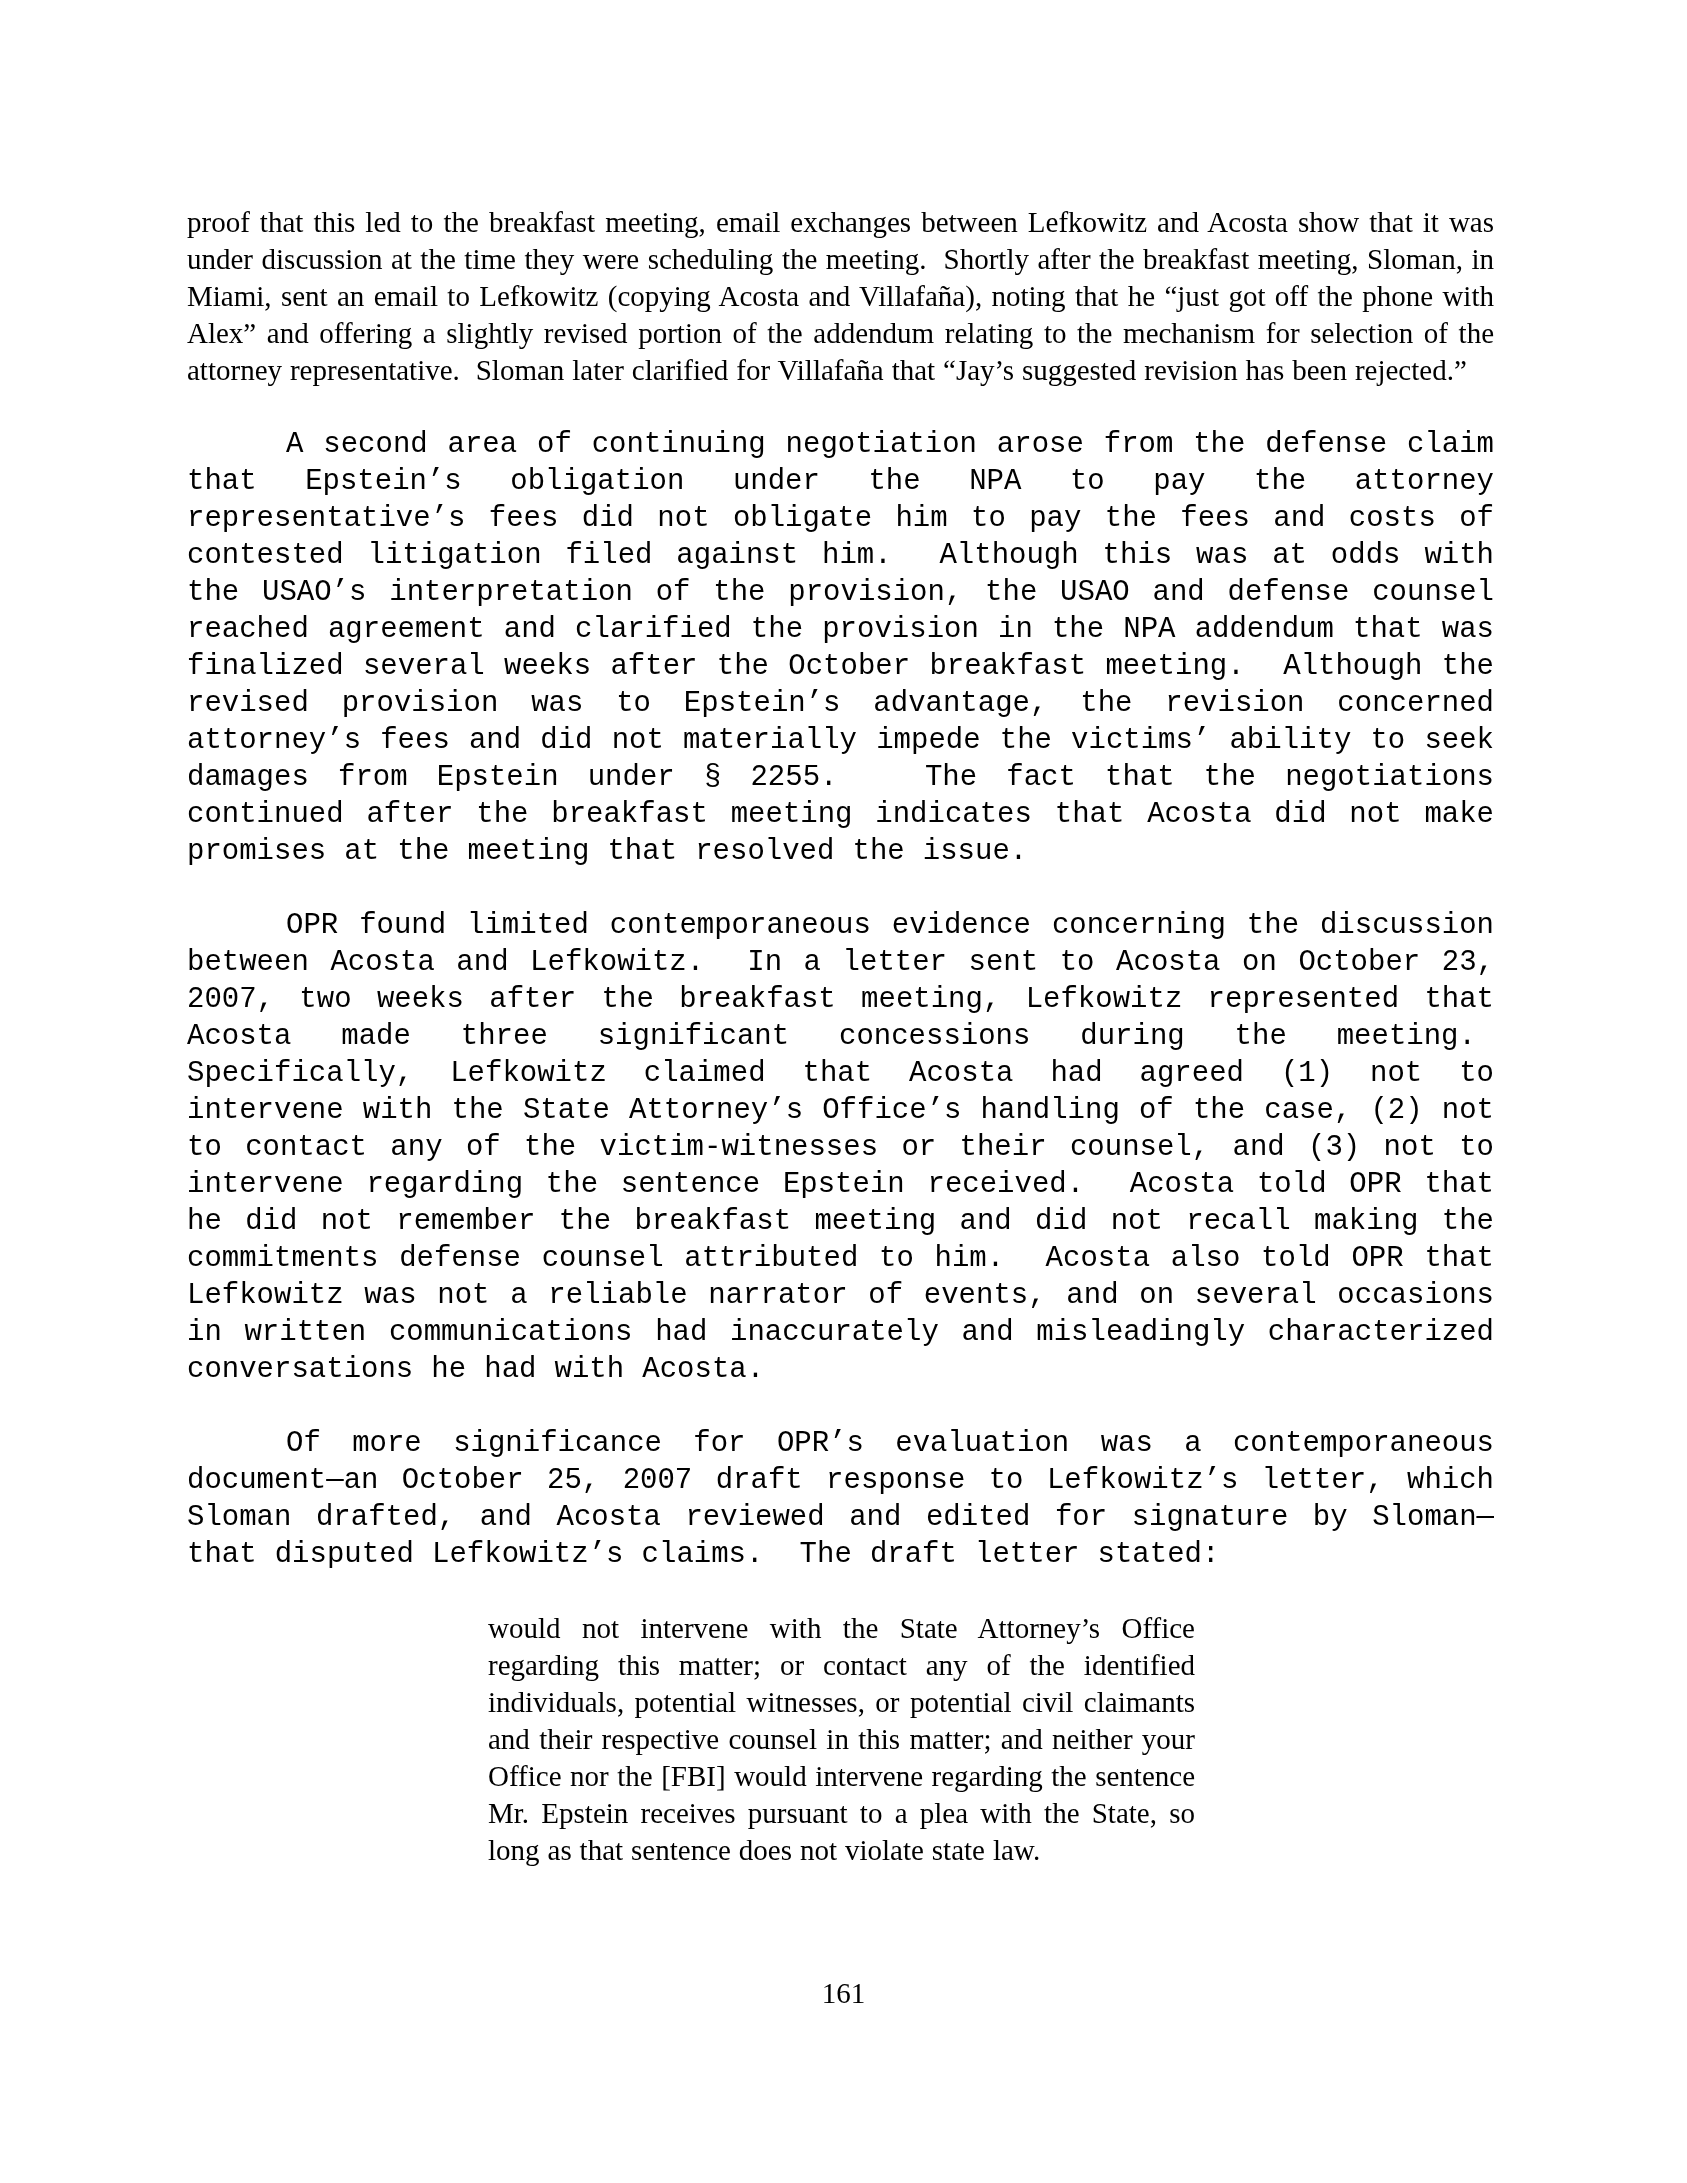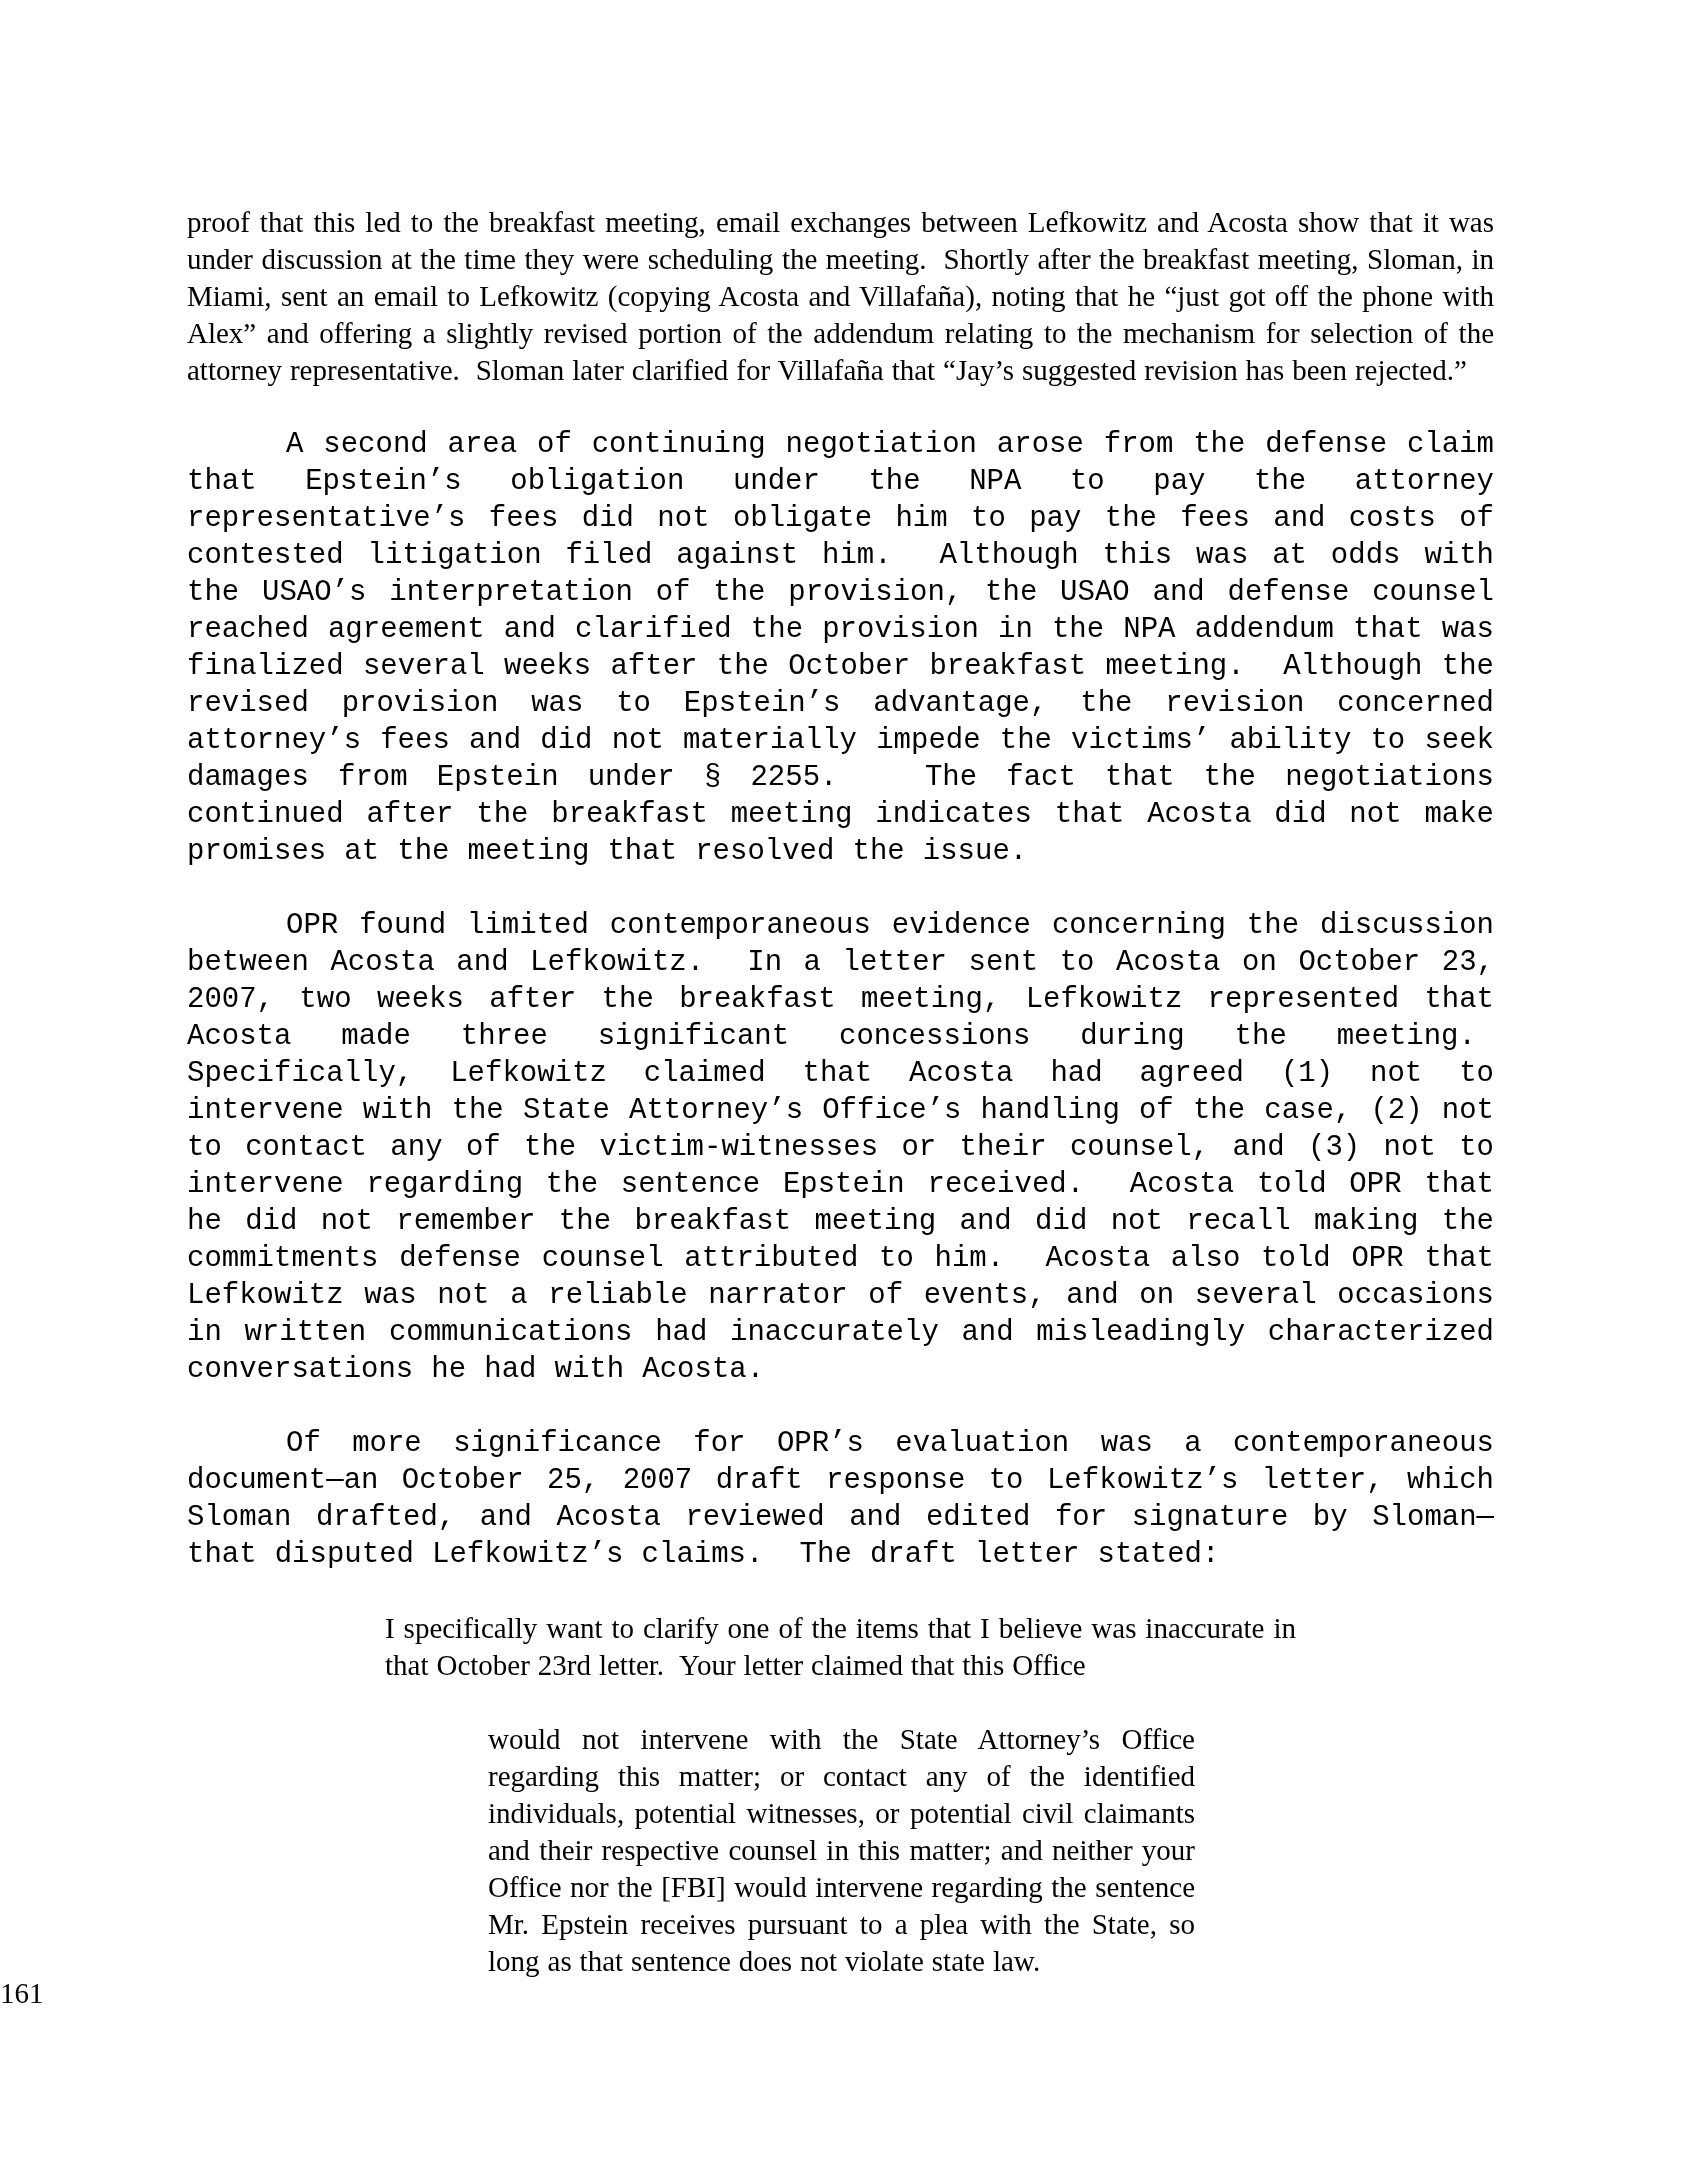--- a/index.html
+++ b/index.html
@@ -38,36 +38,36 @@
   }
   .quote.l2 {
     margin-left: 301px;
     margin-right: 299px;
   }
   .page-number {
     position: absolute;
     top: 1975px;
     left: 0;
     width: 1687px;
+    text-align: center;
     font-size: 29px;
     line-height: 37px;
   }
 </style>
 </head>
 <body>
 
 <div class="content">
   <div class="para">proof that this led to the breakfast meeting, email exchanges between Lefkowitz and Acosta show that it was under discussion at the time they were scheduling the meeting.&nbsp; Shortly after the breakfast meeting, Sloman, in Miami, sent an email to Lefkowitz (copying Acosta and Villafaña), noting that he “just got off the phone with Alex” and offering a slightly revised portion of the addendum relating to the mechanism for selection of the attorney representative.&nbsp; Sloman later clarified for Villafaña that “Jay’s suggested revision has been rejected.”</div>
 
   <div class="para indent">A second area of continuing negotiation arose from the defense claim that Epstein’s obligation under the NPA to pay the attorney representative’s fees did not obligate him to pay the fees and costs of contested litigation filed against him.&nbsp; Although this was at odds with the USAO’s interpretation of the provision, the USAO and defense counsel reached agreement and clarified the provision in the NPA addendum that was finalized several weeks after the October breakfast meeting.&nbsp; Although the revised provision was to Epstein’s advantage, the revision concerned attorney’s fees and did not materially impede the victims’ ability to seek damages from Epstein under § 2255.&nbsp;&nbsp; The fact that the negotiations continued after the breakfast meeting indicates that Acosta did not make promises at the meeting that resolved the issue.</div>
 
   <div class="para indent">OPR found limited contemporaneous evidence concerning the discussion between Acosta and Lefkowitz.&nbsp; In a letter sent to Acosta on October 23, 2007, two weeks after the breakfast meeting, Lefkowitz represented that Acosta made three significant concessions during the meeting.&nbsp; Specifically, Lefkowitz claimed that Acosta had agreed (1) not to intervene with the State Attorney’s Office’s handling of the case, (2) not to contact any of the victim-witnesses or their counsel, and (3) not to intervene regarding the sentence Epstein received.&nbsp; Acosta told OPR that he did not remember the breakfast meeting and did not recall making the commitments defense counsel attributed to him.&nbsp; Acosta also told OPR that Lefkowitz was not a reliable narrator of events, and on several occasions in written communications had inaccurately and misleadingly characterized conversations he had with Acosta.</div>
 
   <div class="para indent">Of more significance for OPR’s evaluation was a contemporaneous document—an October 25, 2007 draft response to Lefkowitz’s letter, which Sloman drafted, and Acosta reviewed and edited for signature by Sloman—that disputed Lefkowitz’s claims.&nbsp; The draft letter stated:</div>
 
-  <div class="quote l1">I specifically want to clarify one of the items that I believe was inaccurate in that October 23rd letter.&nbsp; Your letter claimed that this Office</div>
 
   <div class="quote l2">would not intervene with the State Attorney’s Office regarding this matter; or contact any of the identified individuals, potential witnesses, or potential civil claimants and their respective counsel in this matter; and neither your Office nor the [FBI] would intervene regarding the sentence Mr. Epstein receives pursuant to a plea with the State, so long as that sentence does not violate state law.</div>
 
 </div>
 
 <div class="page-number">161</div>
 
 
 </body></html>

